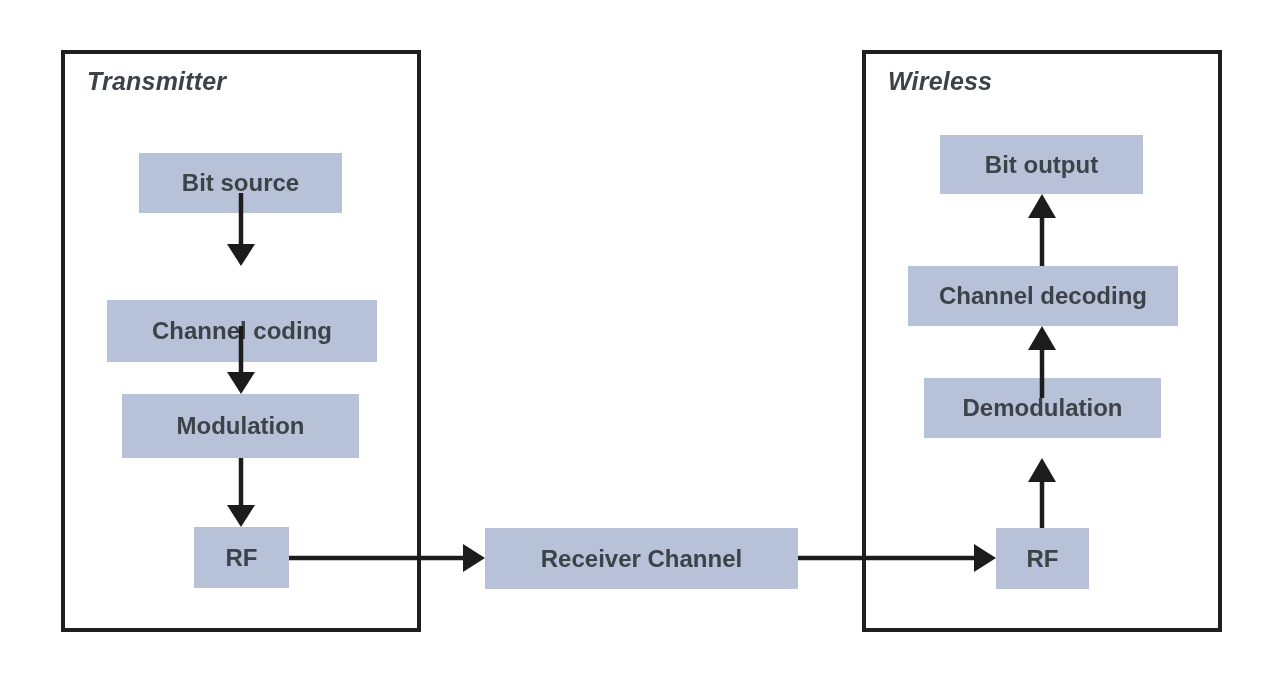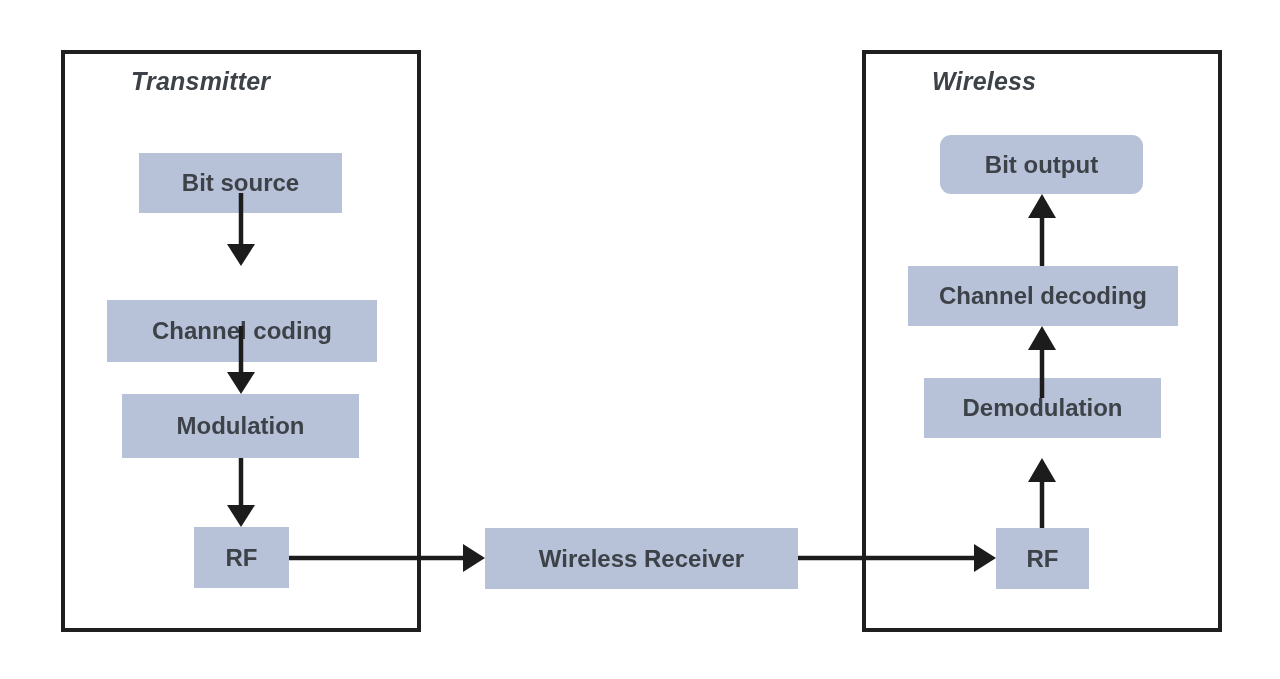--- a/index.html
+++ b/index.html
@@ -28,21 +28,20 @@
   .group-box.receiver    { left: 862px; }
   .group-title {
     position: absolute;
     left: 22px;
     top: 13px;
     font-size: 25px;
     font-weight: 700;
     font-style: italic;
     color: #3d4248;
     letter-spacing: 0.2px;
-    margin-left: 44px;
   }
   .node {
     position: absolute;
     background: #b7c1d8;
     color: #3d4248;
     font-size: 24px;
     font-weight: 700;
     display: flex;
     align-items: center;
     justify-content: center;
@@ -51,21 +50,21 @@
     z-index: 2;
   }
   .node.bit-source       { left: 139px; top: 133px; width: 203px; height: 60px; margin-top: 20px; }
   .node.channel-coding   { left: 107px; top: 264px; width: 270px; height: 62px; margin-top: 36px; }
   .node.modulation       { left: 122px; top: 394px; width: 237px; height: 64px; }
   .node.rf-tx            { left: 194px; top: 527px; width: 95px;  height: 61px; }
   .node.wireless-channel { left: 485px; top: 528px; width: 313px; height: 61px; }
   .node.rf-rx            { left: 996px; top: 528px; width: 93px;  height: 61px; }
   .node.demodulation     { left: 924px; top: 378px; width: 237px; height: 60px; }
   .node.channel-decoding { left: 908px; top: 266px; width: 270px; height: 60px; }
-  .node.bit-output       { left: 940px; top: 135px; width: 203px; height: 59px; border-radius: 11px; }
+  .node.bit-output       { left: 940px; top: 135px; width: 203px; height: 59px; }
   .arrow-layer {
     position: absolute;
     left: 0;
     top: 0;
     width: 1280px;
     height: 679px;
     z-index: 3;
     pointer-events: none;
   }
   .arrow-layer line    { stroke: #1c1c1c; stroke-width: 4.5; }
@@ -82,21 +81,21 @@
 
   <div class="group-box receiver">
     <div class="group-title">Wireless</div>
   </div>
 
   <div class="node bit-source">Bit source</div>
   <div class="node channel-coding">Channel coding</div>
   <div class="node modulation">Modulation</div>
   <div class="node rf-tx">RF</div>
 
-  <div class="node wireless-channel">Wireless Receiver</div>
+  <div class="node wireless-channel">Receiver Channel</div>
 
   <div class="node rf-rx">RF</div>
   <div class="node demodulation">Demodulation</div>
   <div class="node channel-decoding">Channel decoding</div>
   <div class="node bit-output">Bit output</div>
 
   <svg class="arrow-layer" viewBox="0 0 1280 679" xmlns="http://www.w3.org/2000/svg">
 
     <g>
       <line x1="241" y1="193" x2="241" y2="246"></line>

